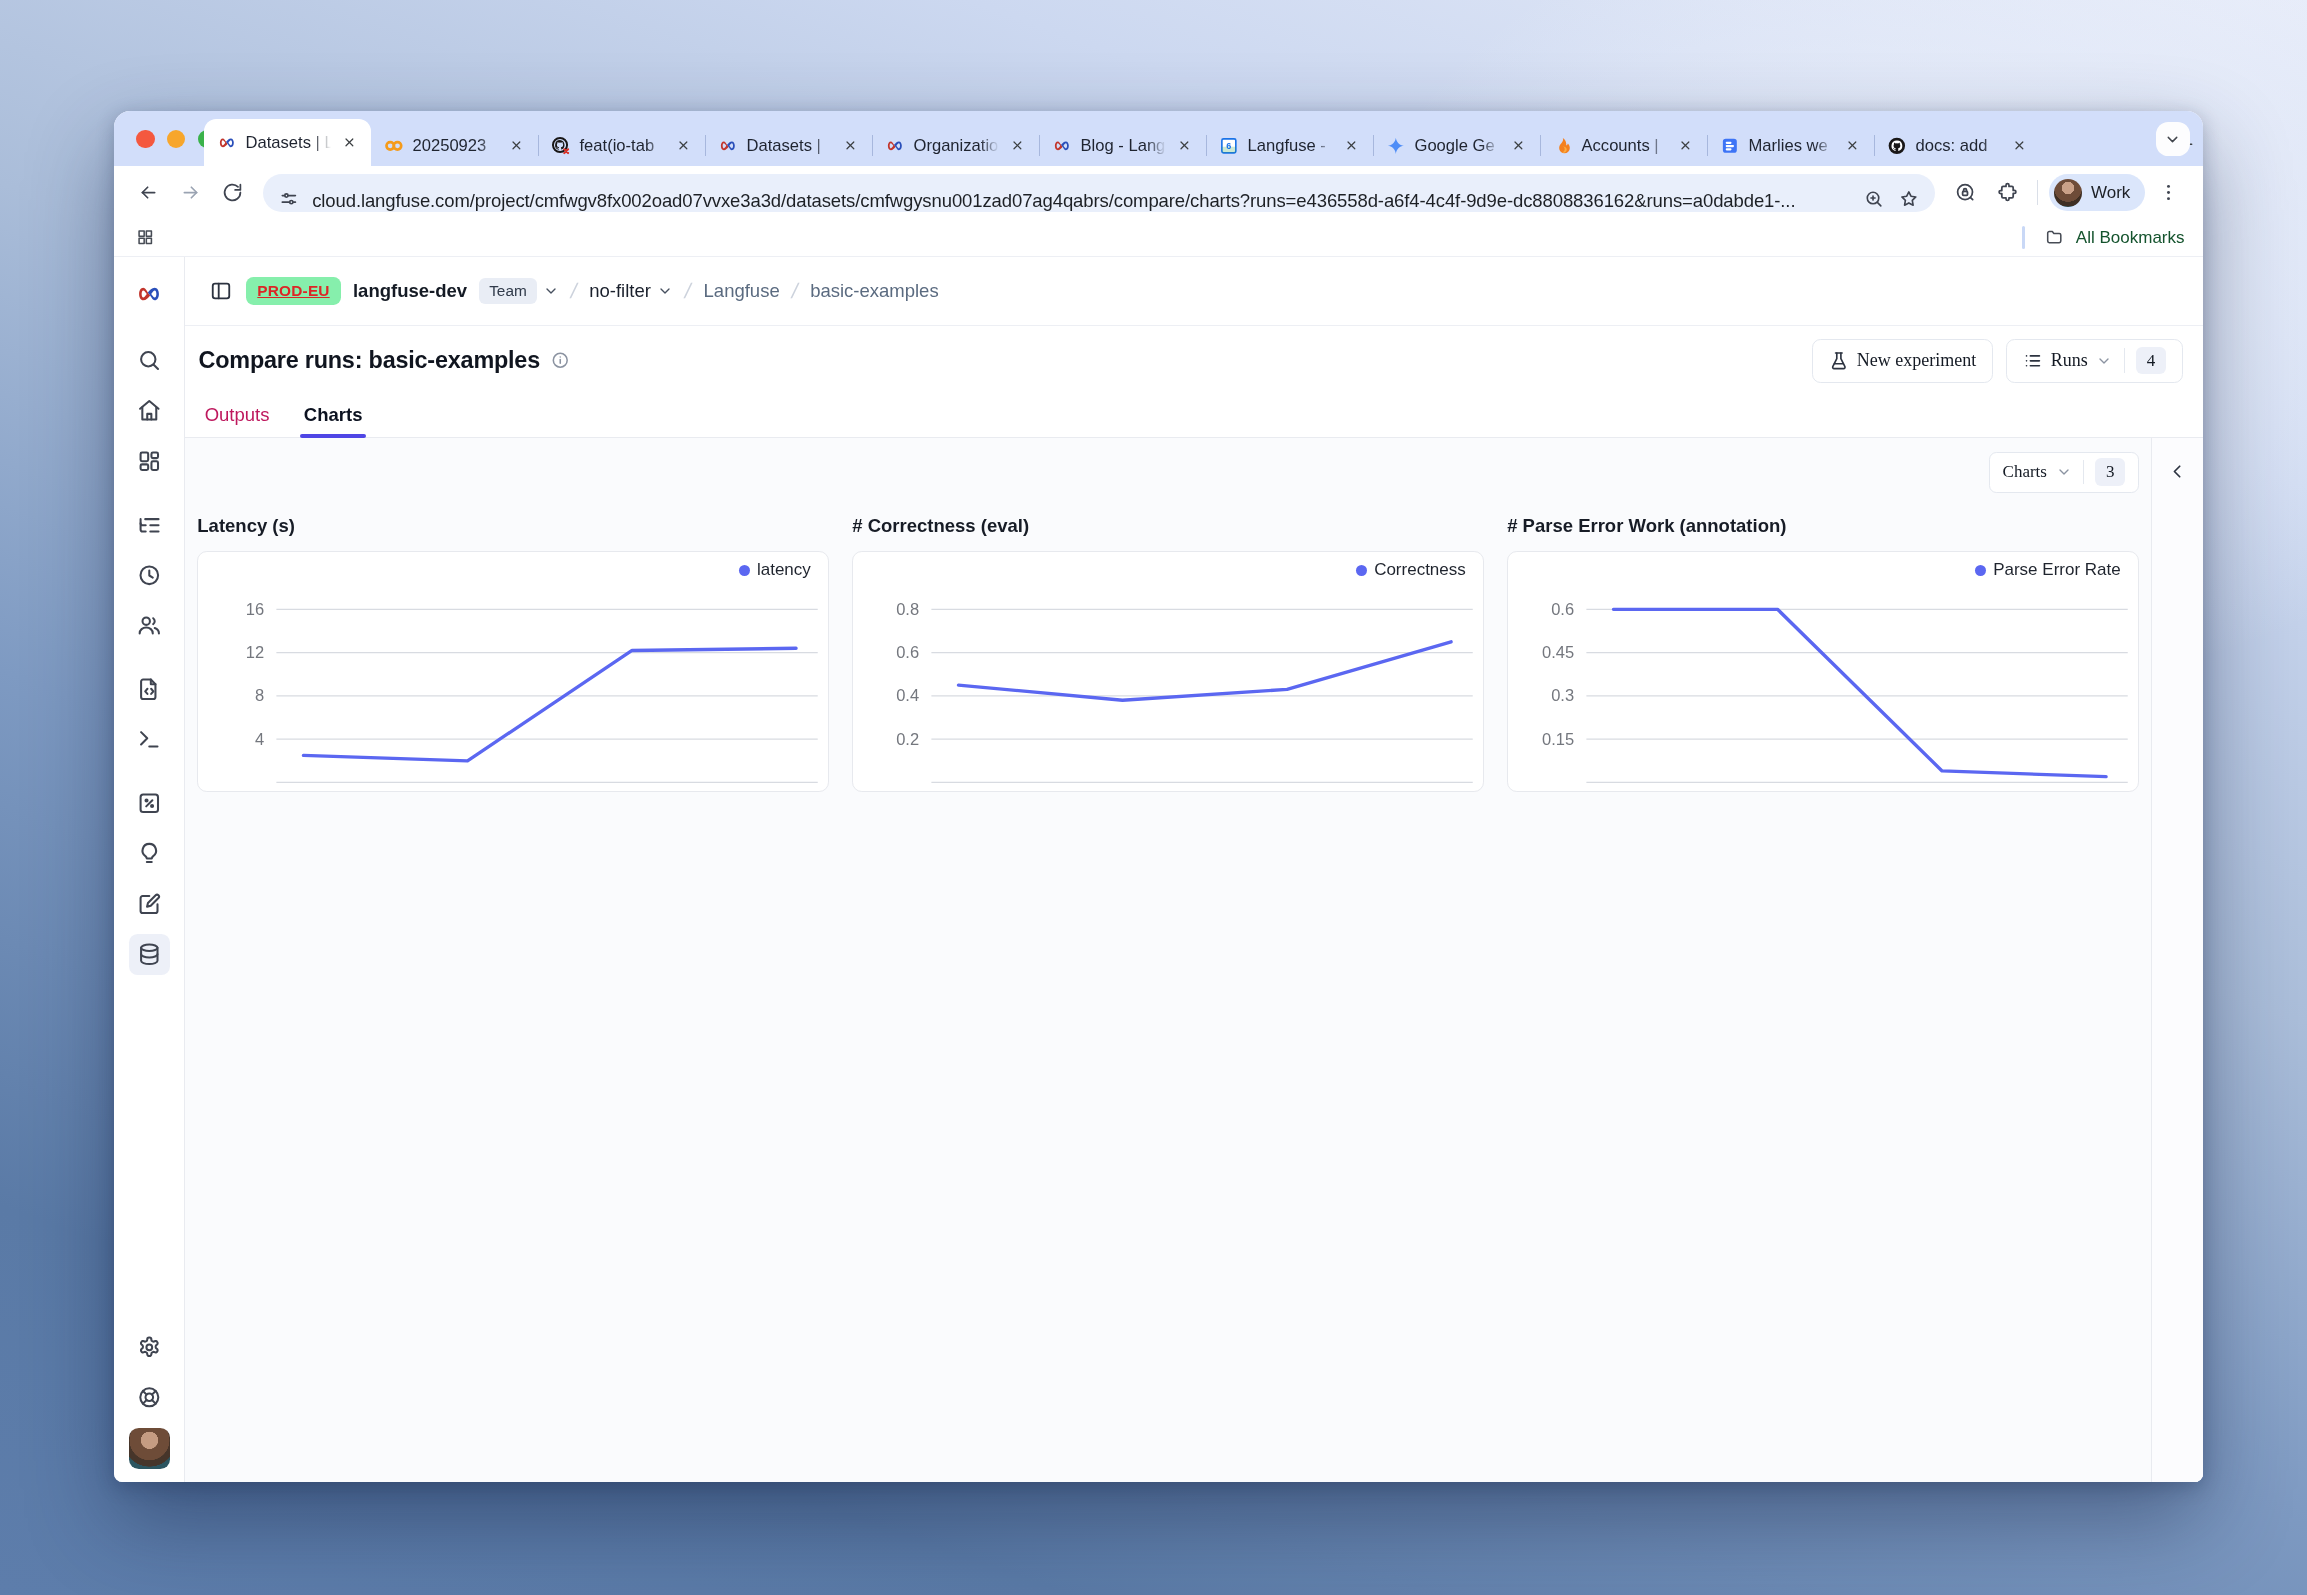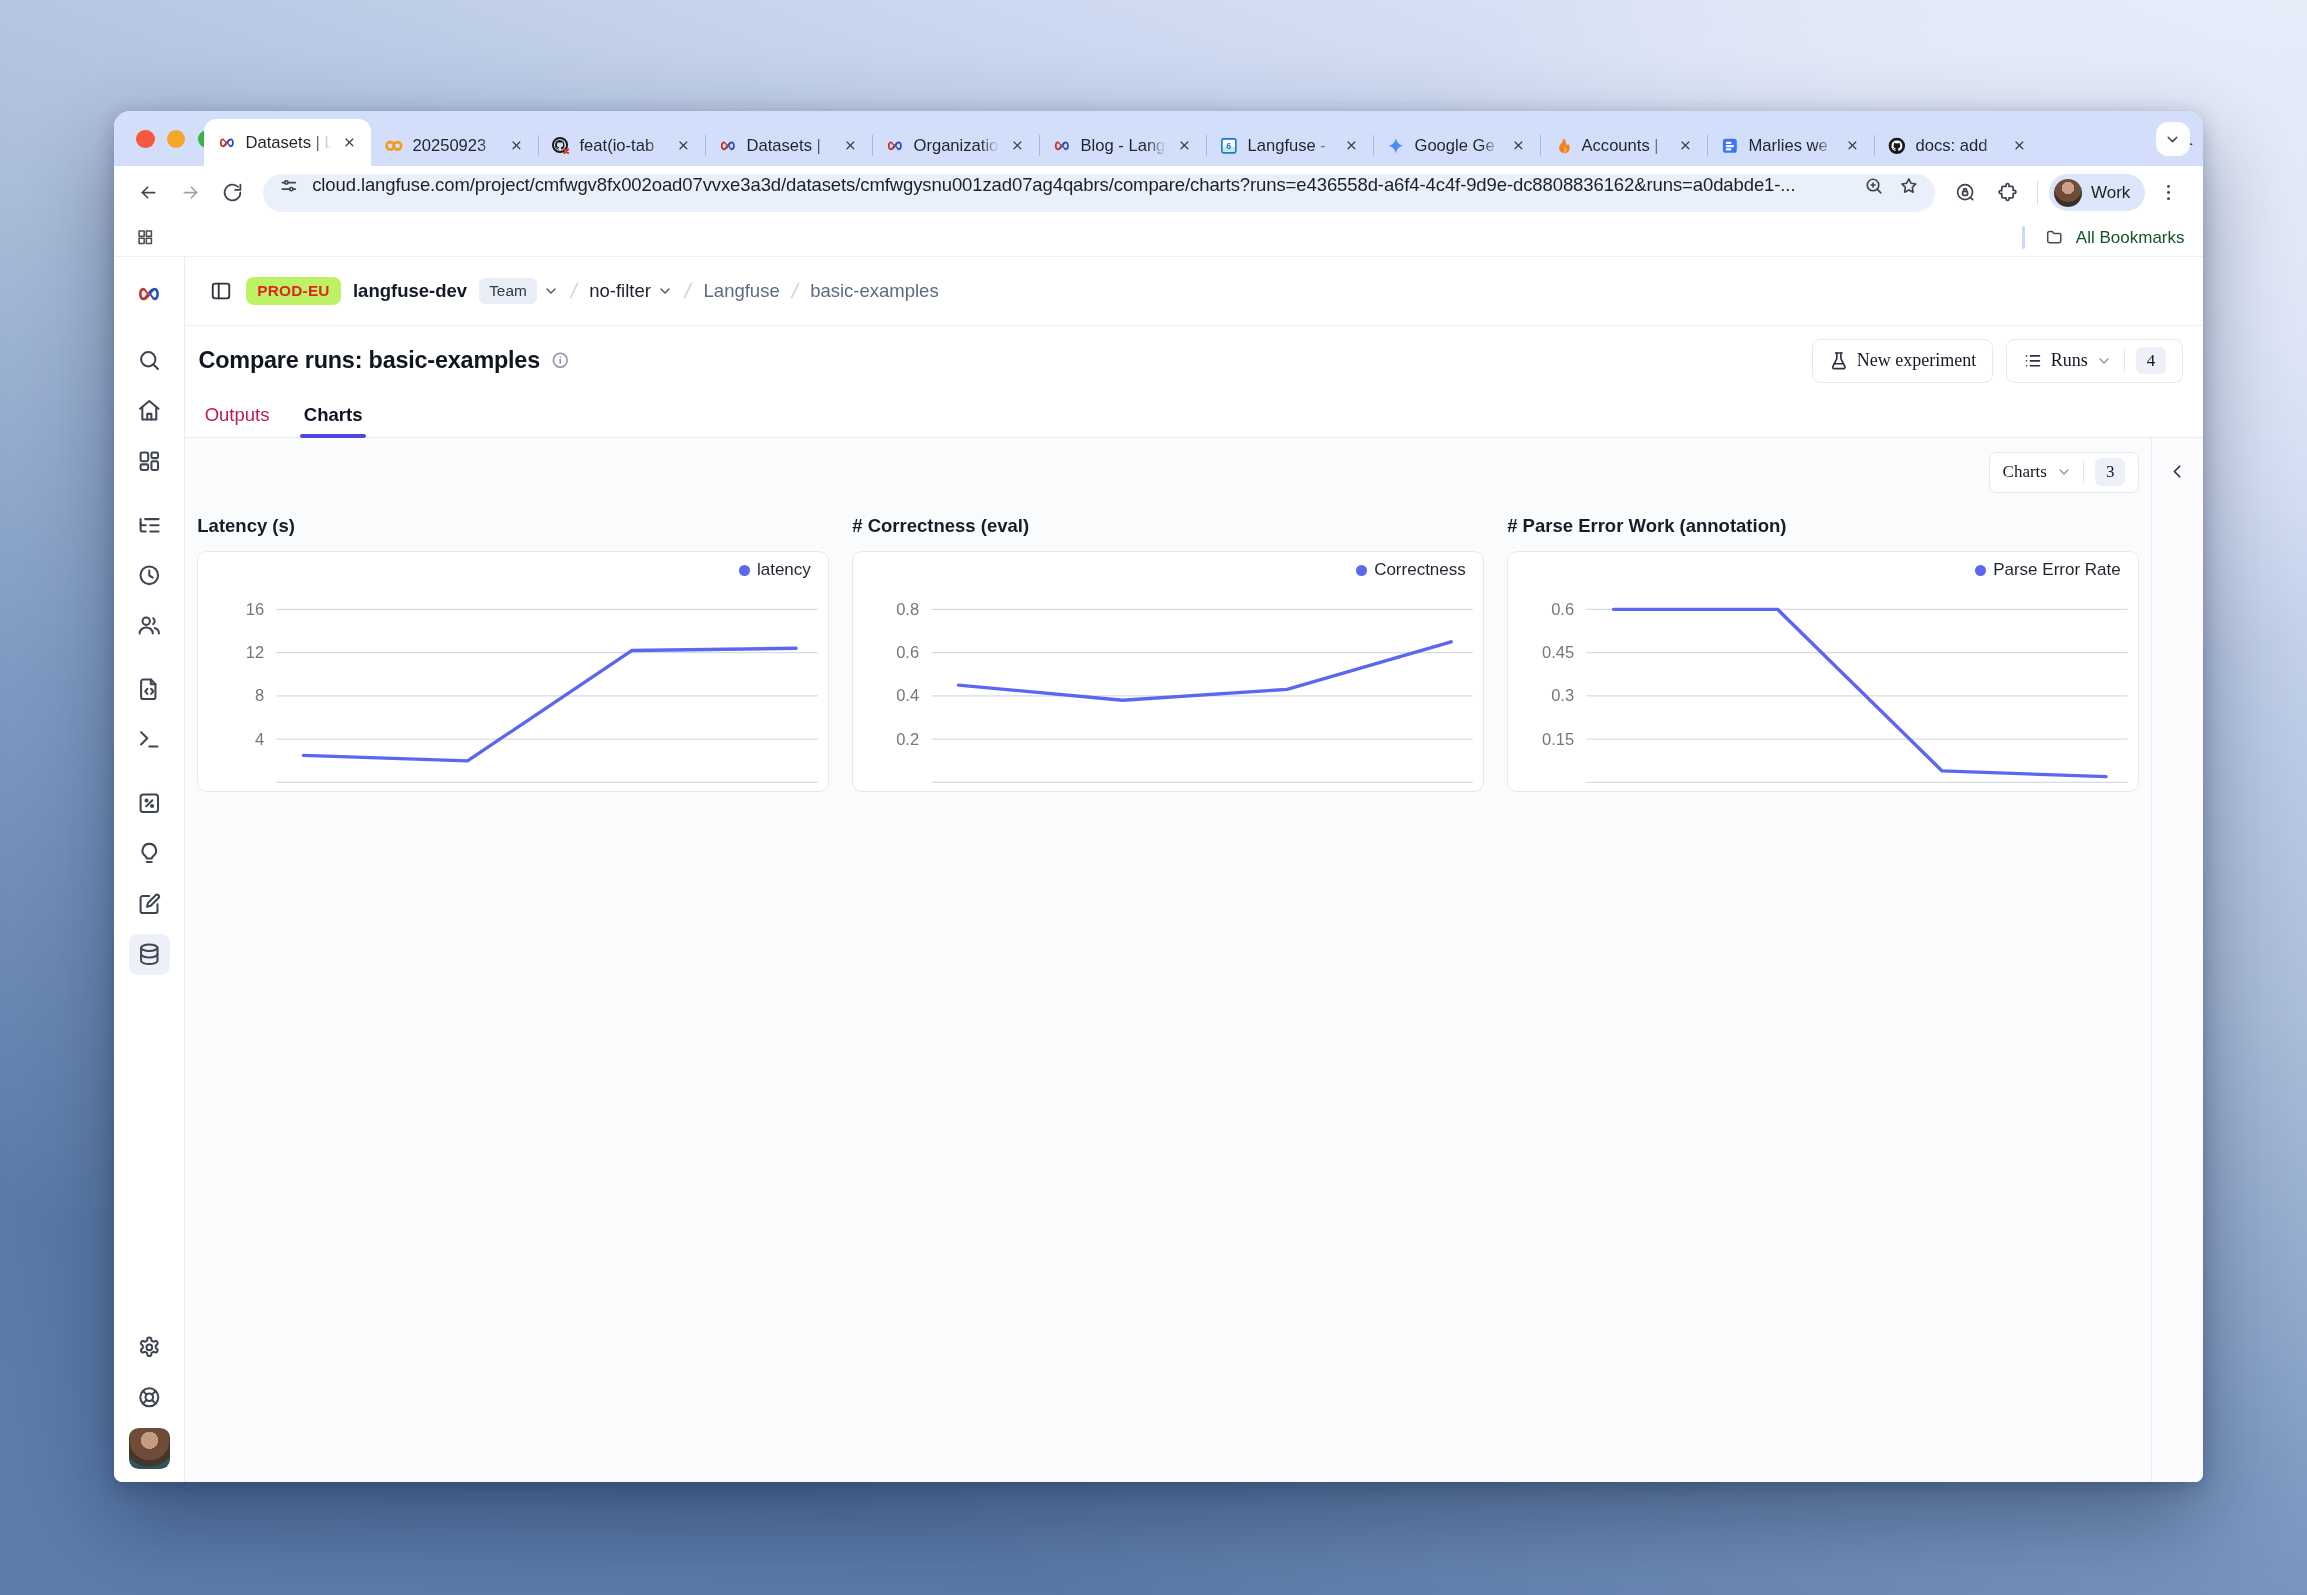--- a/index.html
+++ b/index.html
@@ -35,21 +35,21 @@
   .newtab-btn { width:33px; height:33px; margin:0 0 4.9px 6.2px; border-radius:50%; display:flex; align-items:center; justify-content:center; color:#3c4043; flex:none; }
   .newtab-btn svg { width:18.5px; height:18.5px; }
   .tabsearch { position:absolute; right:13.5px; top:11px; width:34px; height:34px; border-radius:12.3px; background:#fdfdfe;
                display:flex; align-items:center; justify-content:center; color:#42464d; }
   .tabsearch svg { width:17px; height:17px; }
   
   .toolbar { height:53px; background:#fff; display:flex; align-items:center; padding:0 16px; gap:4.9px; }
   .nav-ic { width:37px; height:37px; border-radius:50%; display:flex; align-items:center; justify-content:center; color:#3f4450; flex:none; }
   .nav-ic svg { width:21px; height:21px; }
   .nav-ic.disabled { color:#9aa3b2; }
-  .omnibox { flex:1; height:38px; margin:0 7.4px; background:#e9effb; border-radius:19.7px; display:flex; align-items:flex-start; padding:0 13.5px; gap:11px; min-width:0; }
+  .omnibox { flex:1; height:38px; margin:0 7.4px; background:#e9effb; border-radius:19.7px; display:flex; align-items:flex-end; padding:0 13.5px; gap:11px; min-width:0; }
   .omnibox .url { flex:1; font-size:18.5px; color:#1d2025; white-space:nowrap; overflow:hidden; letter-spacing:-0.1px; }
   .omni-ic { width:24.6px; height:24.6px; display:flex; align-items:center; justify-content:center; color:#3f4450; flex:none; }
   .omni-ic svg { width:19.7px; height:19.7px; }
   .tb-divider { width:1.2px; height:24.6px; background:#dadfe8; margin:0 6.2px; }
   .profile-pill { display:flex; align-items:center; gap:8.6px; background:#dbe6fb; border-radius:19.7px; padding:3.7px 14.8px 3.7px 4.9px; height:37px; }
   .avatar-sm { width:28px; height:28px; border-radius:50%; overflow:hidden;
     background:radial-gradient(circle at 50% 32%, #caa188 0 26%, #6e4c38 27% 58%, #3f2f23 59% 78%, #2c5560 79% 100%); }
   .profile-pill .pname { font-size:17px; color:#1d2025; }
   
   .bookmarks { height:38px; background:#fff; display:flex; align-items:center; padding:0 18.5px; border-bottom:0.6px solid #edeff4; }
@@ -69,21 +69,21 @@
   .side-btn.gap { margin-top:23px; }
   .side-btn.active { background:#edf0f8; }
   .side-btn.push { margin-top:auto; }
   .avatar-side { width:41px; height:41px; border-radius:9.8px; margin:9.8px 0 13.5px; overflow:hidden;
     background:radial-gradient(circle at 50% 30%, #c59c82 0 24%, #6e4c38 25% 56%, #46352a 57% 74%, #2c5560 75% 100%); }
   .main { flex:1; display:flex; flex-direction:column; min-width:0; }
   
   .crumbrow { height:69px; display:flex; align-items:center; padding:0 22px; gap:12.3px; border-bottom:0.6px solid #edeff4; }
   .panel-toggle { width:27px; height:27px; display:flex; align-items:center; justify-content:center; color:#2c3340; }
   .panel-toggle svg { width:22px; height:22px; }
-  .env-badge { background:#bef264; color:#dc2626; font-size:15.4px; font-weight:600; padding:4.9px 11px; border-radius:7.4px; letter-spacing:0.2px; }
+  .env-badge { background:#86efac; color:#dc2626; font-size:15.4px; font-weight:600; padding:4.9px 11px; border-radius:7.4px; letter-spacing:0.2px;text-decoration:underline; }
   .org { font-size:18.5px; font-weight:600; color:#141a24; }
   .chip { background:#e9edf5; color:#303a4a; font-size:15.4px; padding:3.7px 9.8px; border-radius:6.2px; }
   .crumb-chev { color:#46505f; display:flex; }
   .crumb-chev svg { width:16px; height:16px; }
   .slash { color:#ccd2dc; font-size:21px; font-weight:300; transform:skewX(-12deg); }
   .crumb-link { font-size:18.5px; color:#5b6b80; }
   .crumb-dark { font-size:18.5px; color:#1a202c; }
   .crumb-grp { display:flex; align-items:center; gap:6.2px; }
   
   .titlerow { height:69px; display:flex; align-items:center; padding:0 19.7px 0 13.5px; }

